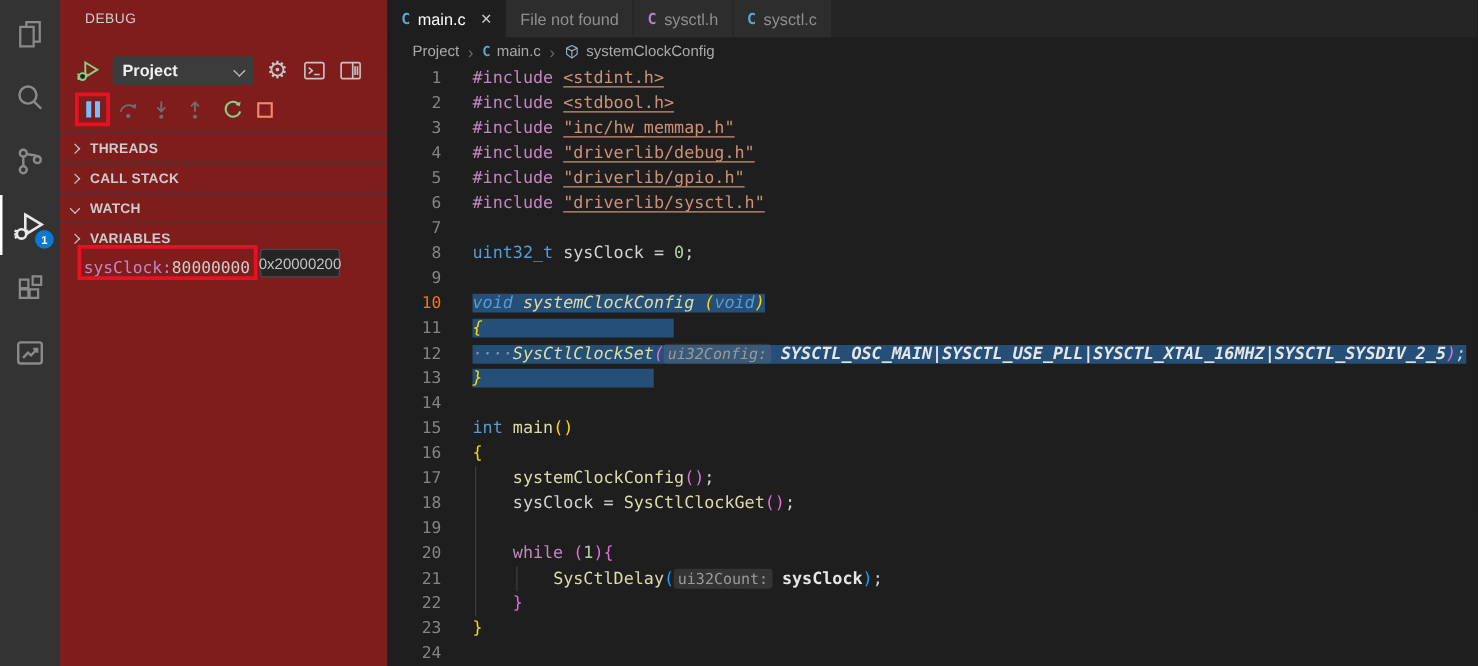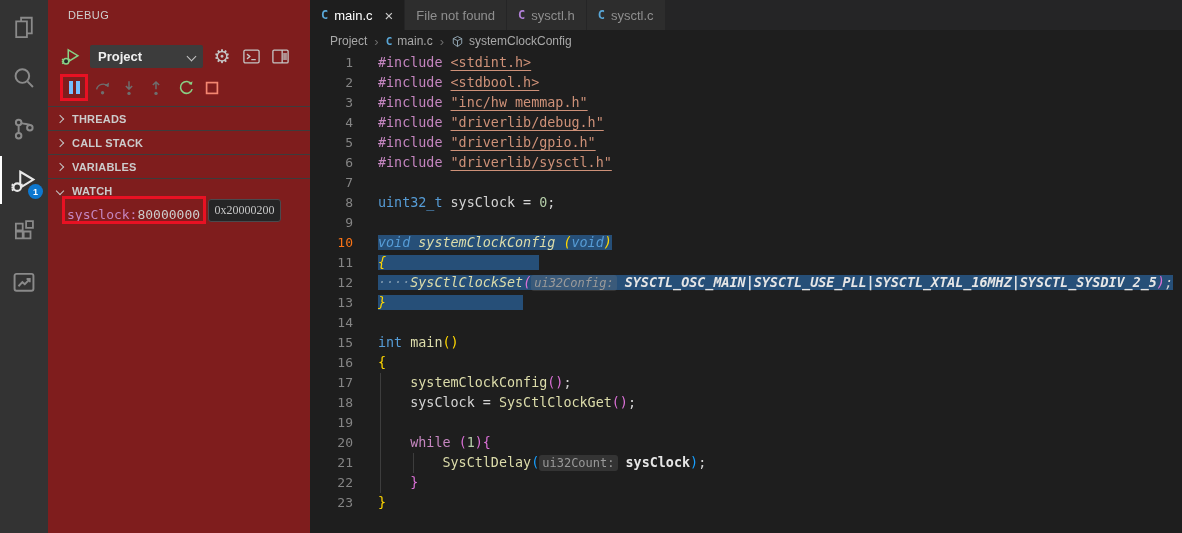--- a/index.html
+++ b/index.html
@@ -38,22 +38,22 @@
   .tb-ic { position:absolute; top:5px; width:20px; height:20px; display:flex; align-items:center; justify-content:center; cursor:pointer; }
 
   .sections { position:absolute; left:0; top:106px; width:262px; }
   .sec-head { height:24px; border-top:1px solid #3c3c3c; display:flex; align-items:center; padding-left:9px; cursor:pointer; }
   .sec-head .chev { width:6px; height:6px; border-color:#c5c5c5; }
   .sec-head .sec-lbl { margin-left:9px; font-size:11px; font-weight:700; color:#cccccc; letter-spacing:.2px; }
   .watch-row { height:24px; display:flex; align-items:center; padding-left:19px; cursor:pointer;
                font-family:"DejaVu Sans Mono", monospace; font-size:13px; }
   .watch-name { color:var(--watchName); }
   .watch-val { color:#cccccc; }
-  .hover-box { position:absolute; left:160px; top:199px; width:73px; height:23px; border:1px solid #4a4a4e; border-radius:3px;
-               background:#252526; color:#c5c5c5; font-family:Liberation Serif, serif; font-size:12px;
+  .hover-box { position:absolute; left:160px; top:199px; width:64px; height:23px; border:1px solid #4a4a4e; border-radius:3px;
+               background:#252526; color:#c5c5c5; font-family:Liberation Sans, sans-serif; font-size:12px;
                display:flex; align-items:center; justify-content:center; }
   .red-annot { position:absolute; border:3px solid var(--redbox); pointer-events:none; }
   #watch-annot { left:14px; top:196px; width:144px; height:28px; }
 
   
   #editor { position:absolute; left:310px; top:0; right:0; height:533px; background:#1e1e1e; }
   .tabstrip { display:flex; height:30px; background:#252526; }
   .tab { height:30px; display:flex; align-items:center; padding:0 11px; gap:6px; font-size:13px;
          background:#2d2d2d; color:#8f8f8f; border-right:1px solid #252526; cursor:pointer; white-space:nowrap; }
   .tab.active { background:#1e1e1e; color:#ffffff; }
@@ -236,26 +236,26 @@
     <div class="sections">
         <div class="sec-head">
           <span class="chev right"></span>
           <span class="sec-lbl">THREADS</span>
         </div>
         <div class="sec-head">
           <span class="chev right"></span>
           <span class="sec-lbl">CALL STACK</span>
         </div>
         <div class="sec-head">
+          <span class="chev"></span>
+          <span class="sec-lbl">WATCH</span>
+        </div>
+        <div class="sec-head">
           <span class="chev right"></span>
           <span class="sec-lbl">VARIABLES</span>
-        </div>
-        <div class="sec-head">
-          <span class="chev"></span>
-          <span class="sec-lbl">WATCH</span>
         </div>
         <div class="watch-row">
           <span class="watch-name">sysClock:</span>
           <span class="watch-val">80000000</span>
         </div>
       </div>
 
     <div class="hover-box">0x20000200</div>
     <div class="red-annot" id="watch-annot"></div>
   </div>
@@ -321,16 +321,17 @@
           <div class="cl"><span class="ln">14</span></div>
           <div class="cl"><span class="ln">15</span><span class="tk-kw">int</span><span class="tk-pl"> </span><span class="tk-fn">main</span><span class="tk-b1">()</span></div>
           <div class="cl"><span class="ln">16</span><span class="tk-b1">{</span></div>
           <div class="cl"><span class="ln">17</span><span class="tk-pl">    </span><span class="tk-fn">systemClockConfig</span><span class="tk-b2">()</span><span class="tk-pl">;</span></div>
           <div class="cl"><span class="ln">18</span><span class="tk-pl">    sysClock = </span><span class="tk-fn">SysCtlClockGet</span><span class="tk-b2">()</span><span class="tk-pl">;</span></div>
           <div class="cl"><span class="ln">19</span></div>
           <div class="cl"><span class="ln">20</span><span class="tk-pl">    </span><span class="tk-mac">while</span><span class="tk-pl"> </span><span class="tk-b2">(</span><span class="tk-num">1</span><span class="tk-b2">)</span><span class="tk-b2">{</span></div>
           <div class="cl"><span class="ln">21</span><span class="tk-pl">        </span><span class="tk-fn">SysCtlDelay</span><span class="tk-b3">(</span><span class="tk-hint">ui32Count:</span><span class="tk-pl"> </span><span class="tk-plb">sysClock</span><span class="tk-b3">)</span><span class="tk-pl">;</span></div>
           <div class="cl"><span class="ln">22</span><span class="tk-pl">    </span><span class="tk-b2">}</span></div>
           <div class="cl"><span class="ln">23</span><span class="tk-b1">}</span></div>
+          <div class="cl"><span class="ln">24</span></div>
         </div>
     </div>
   </div>
 </div>
 
 </body></html>

